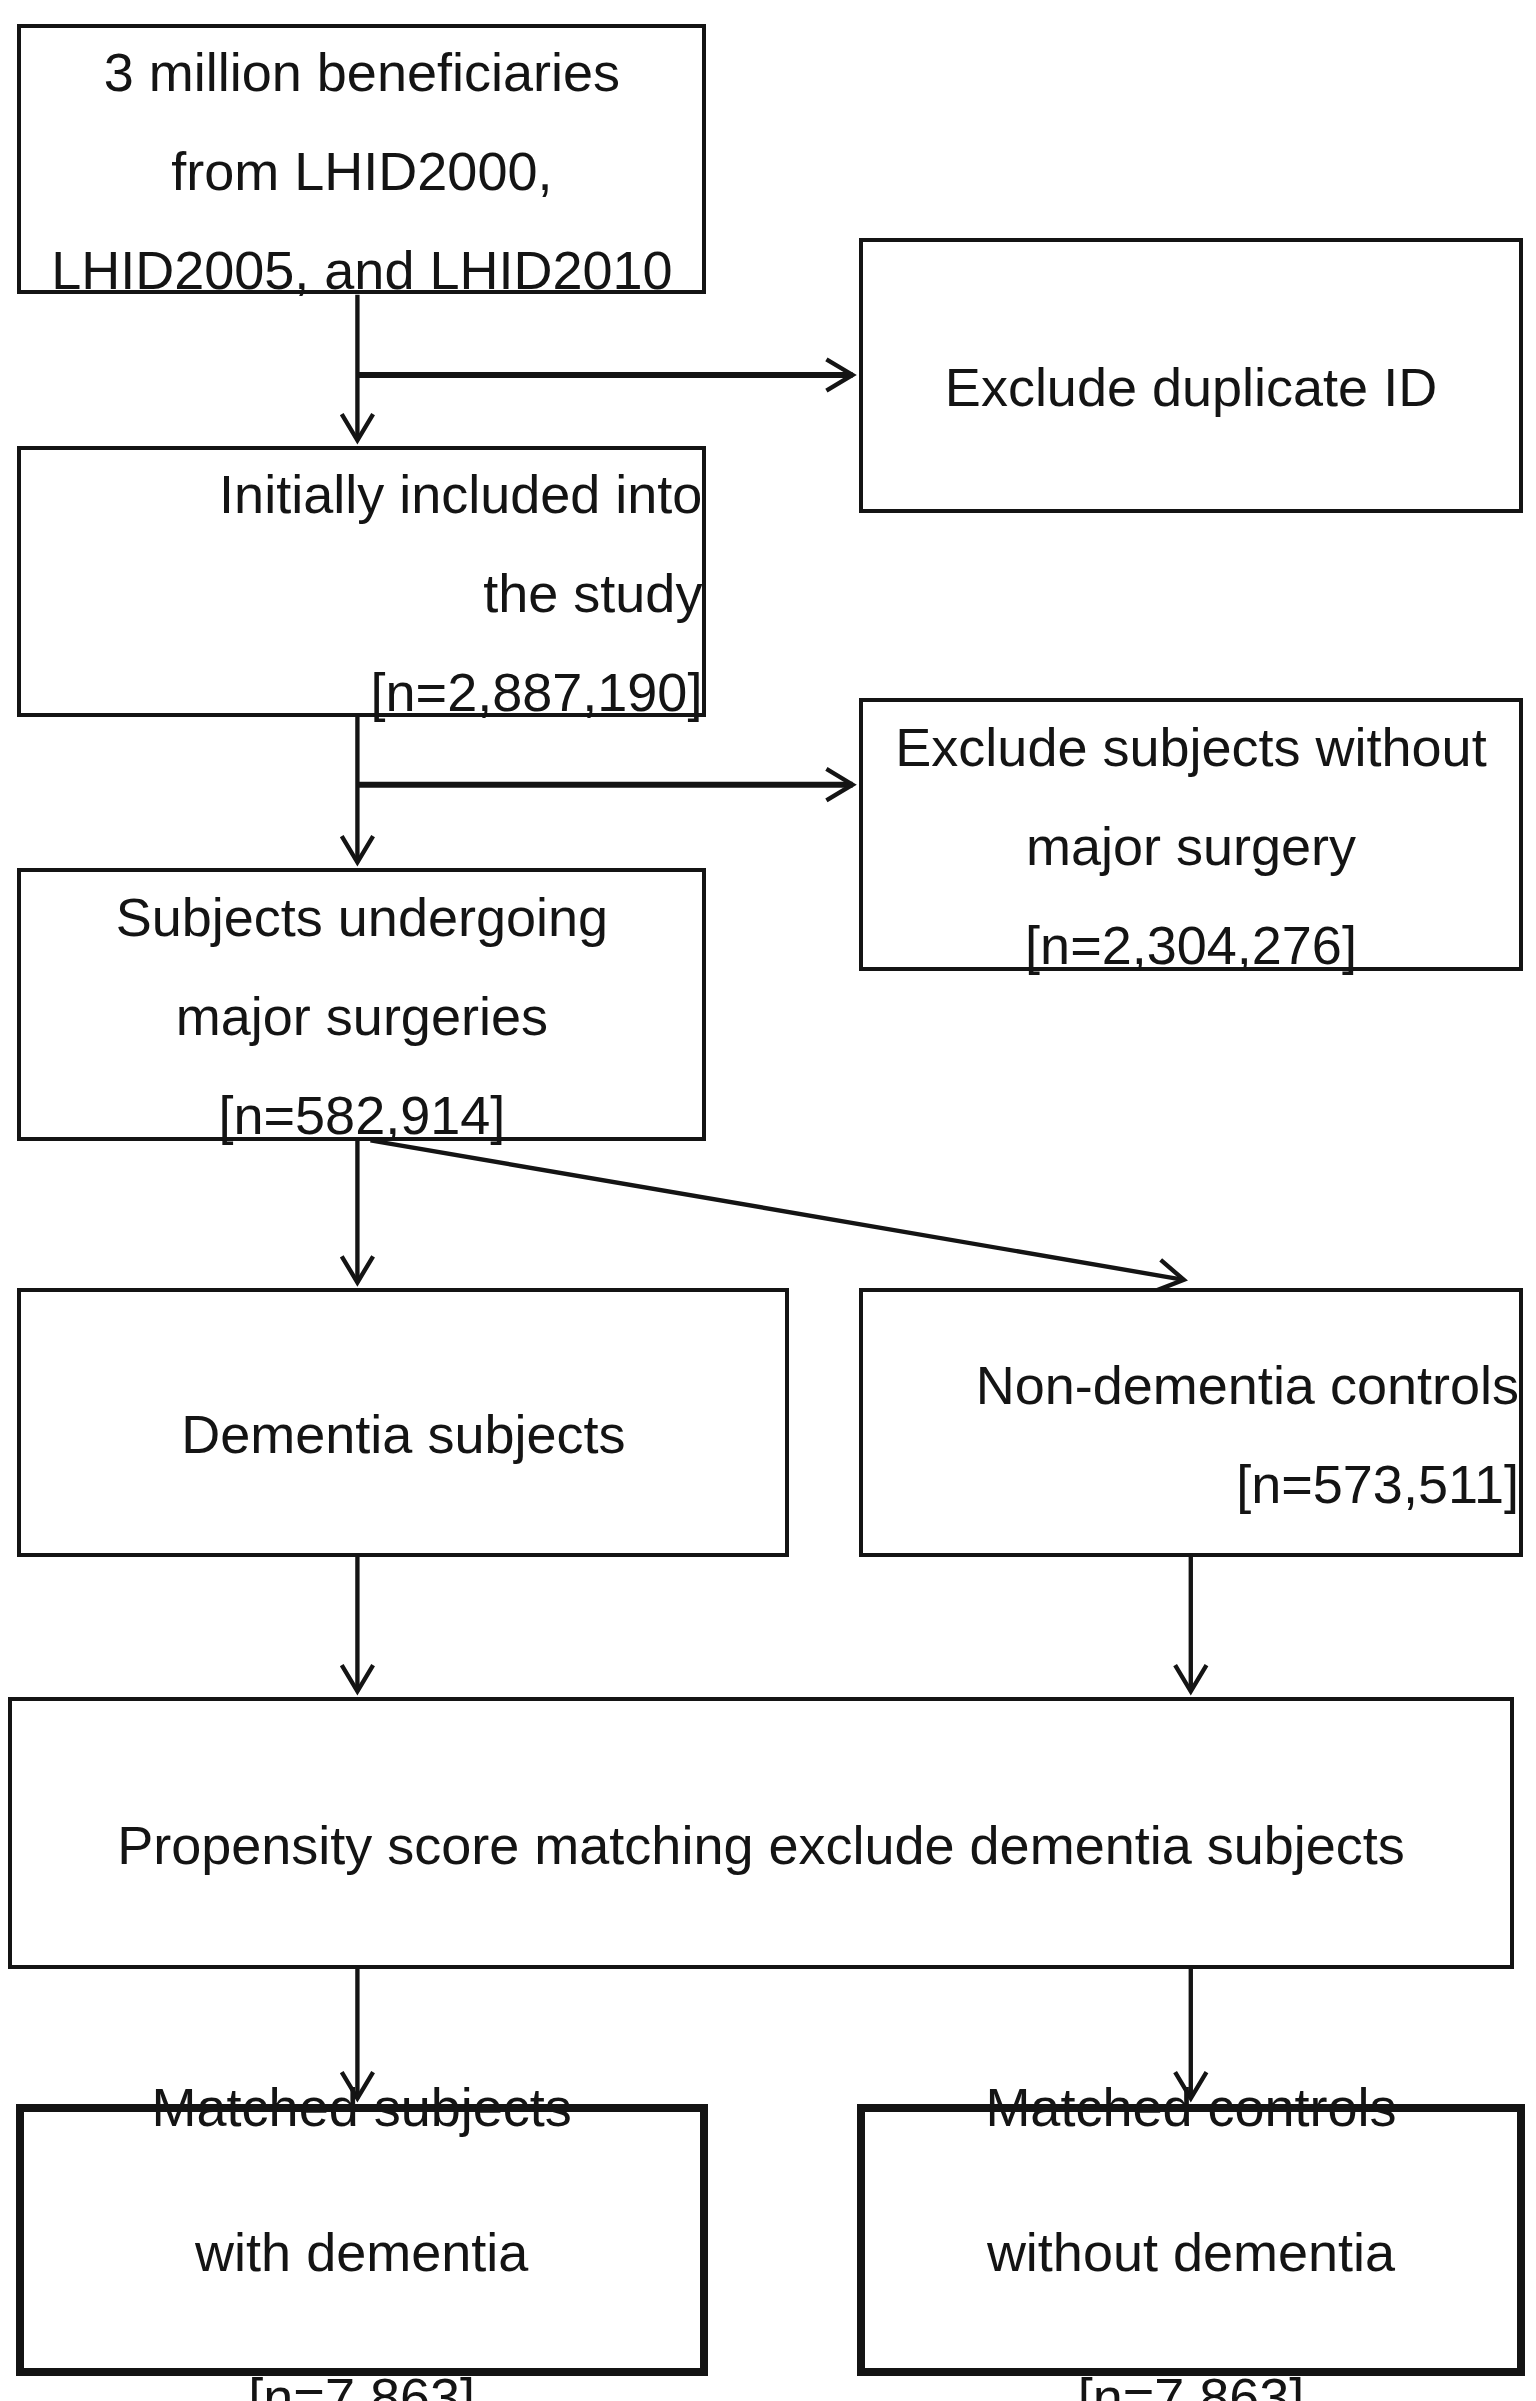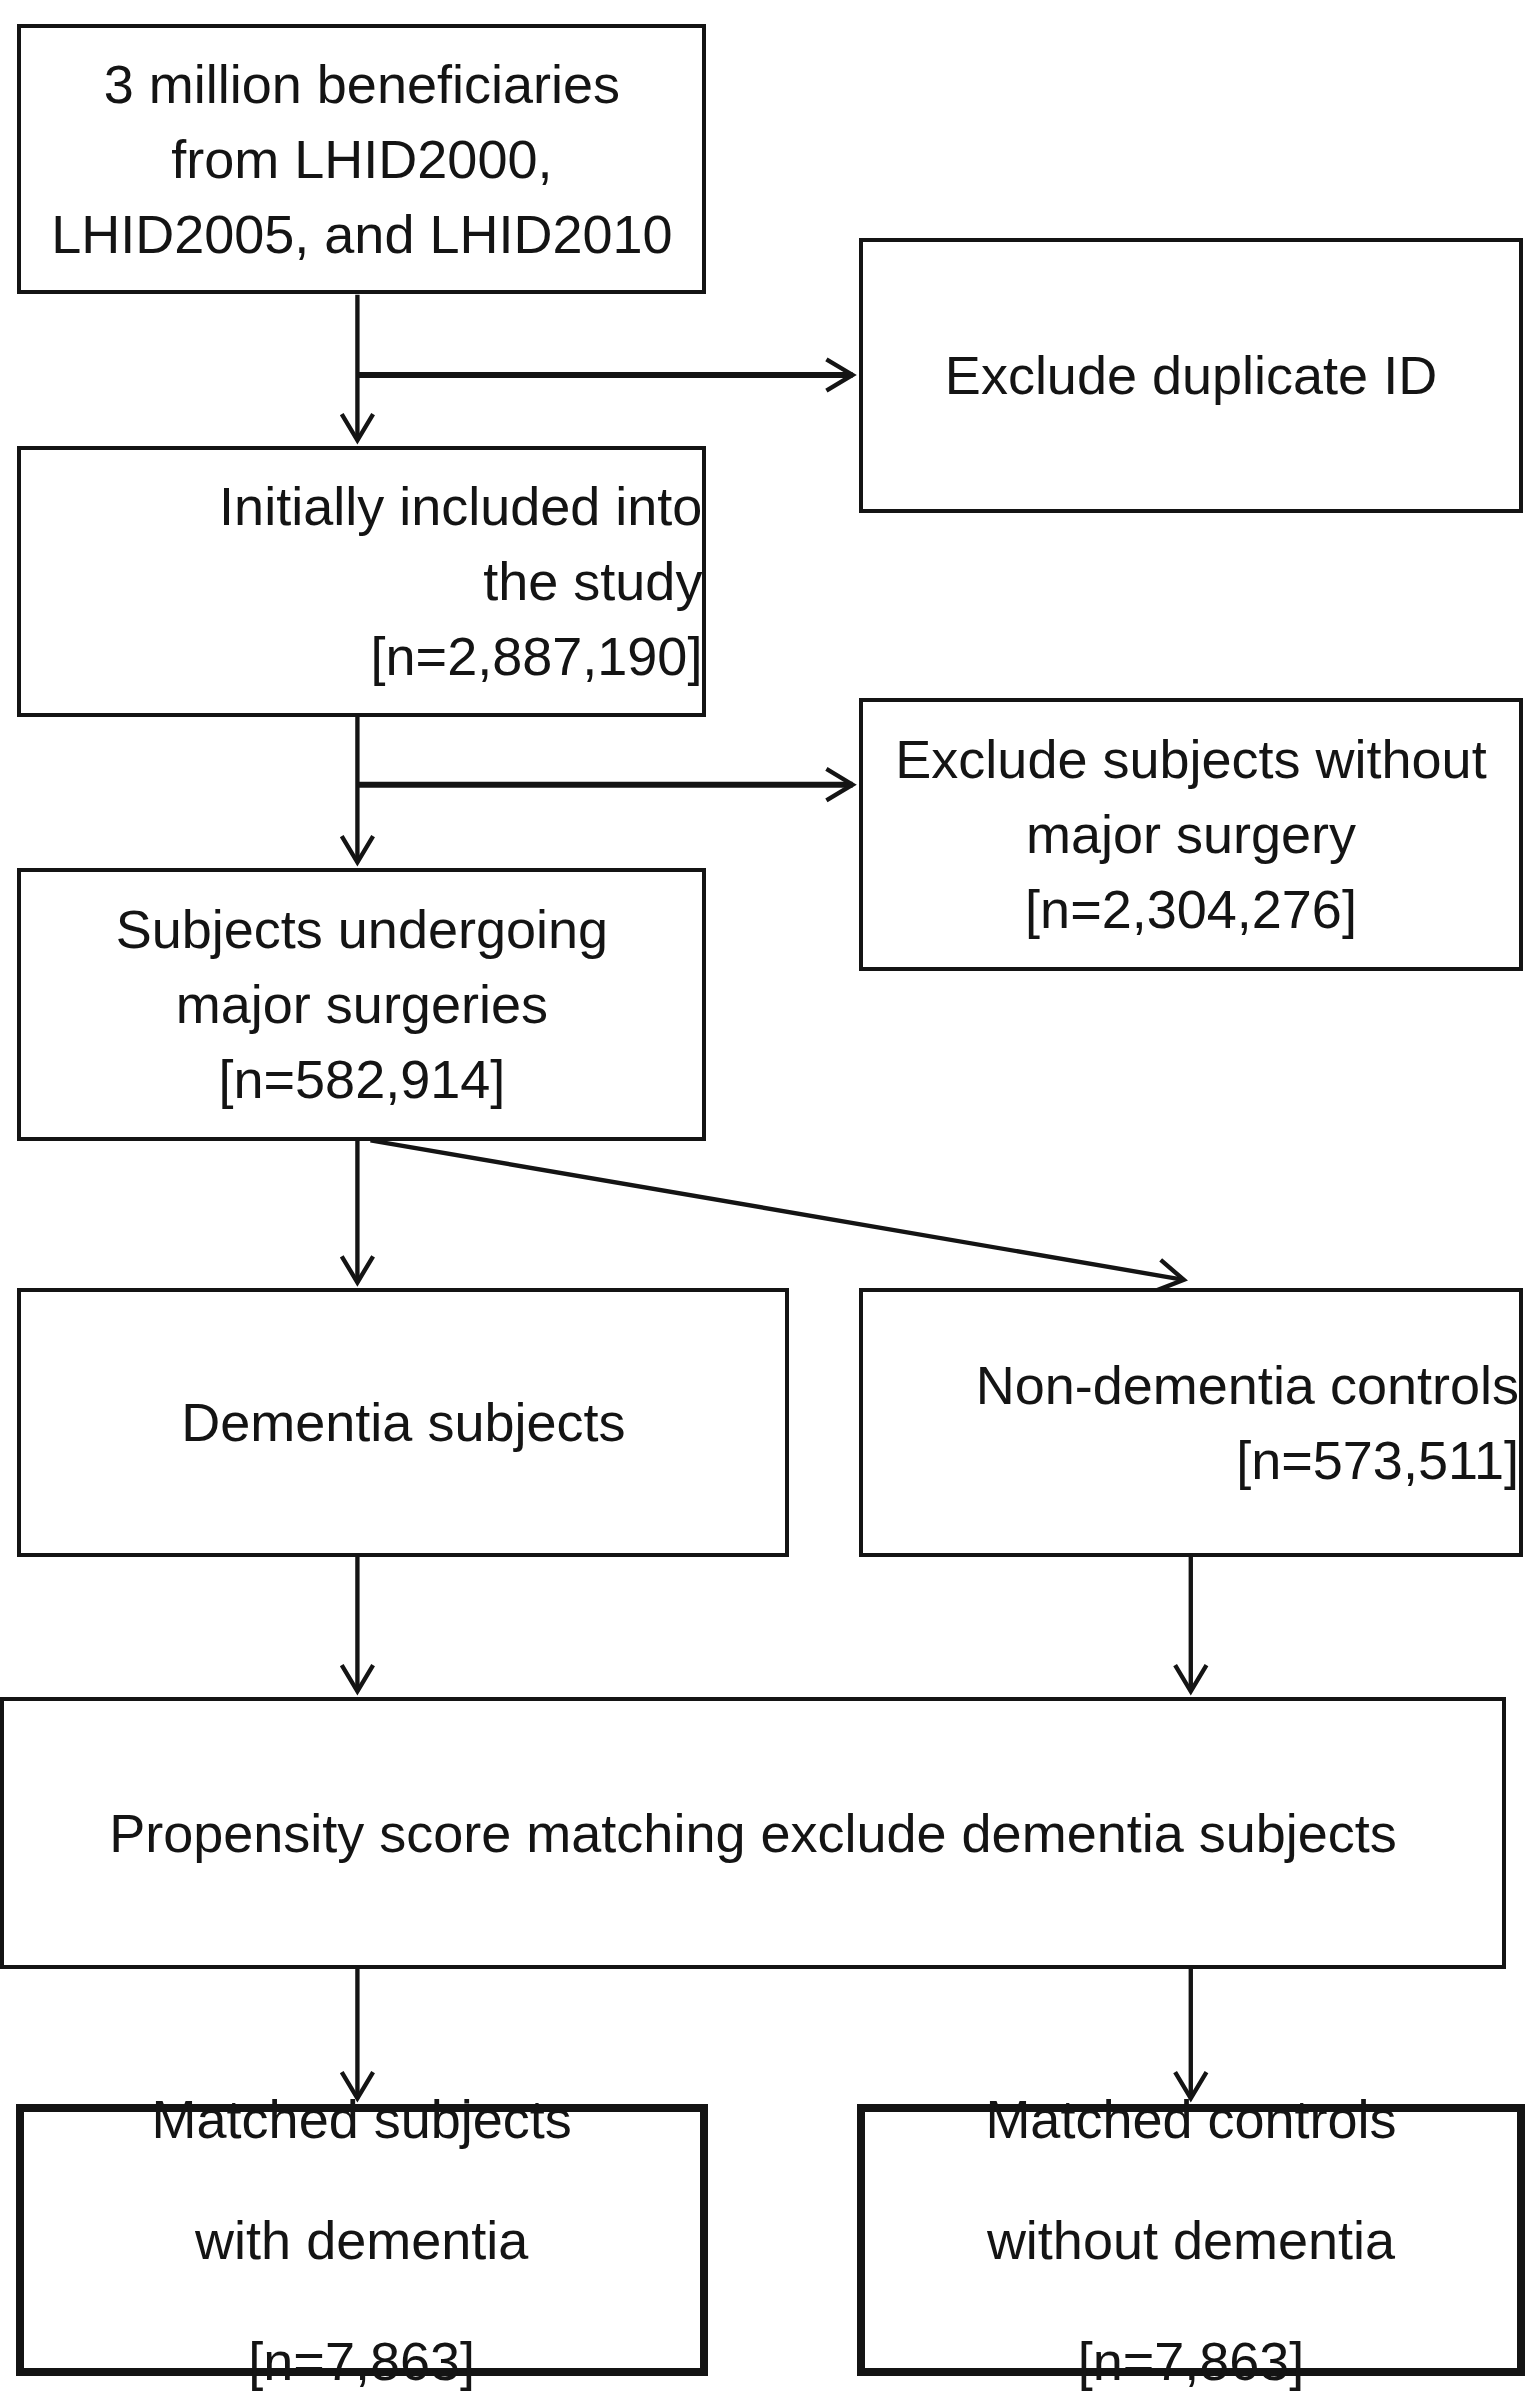--- a/index.html
+++ b/index.html
@@ -42,20 +42,21 @@
     font-size: 54px;
     line-height: 75px;
     letter-spacing: 0px;
   }
   .box.thick {
     border-width: 8.7px;
     gap: 46px;
   }
   .ln {
     white-space: nowrap;
+    margin-top: 24px;
   }
 </style>
 </head>
 <body>
 
 <div class="stage">
 
   <svg class="wires" width="1536" height="2401" viewBox="0 0 1762 2754" xmlns="http://www.w3.org/2000/svg">
     <defs>
       <marker id="ah" markerUnits="userSpaceOnUse" markerWidth="44" markerHeight="44" refX="36" refY="22" orient="auto">
@@ -105,21 +106,21 @@
 
   <div class="box" style="left:17.4px; top:1288px; width:772px; height:269px;">
     <div class="ln">Dementia subjects</div>
   </div>
 
   <div class="box" style="left:859px; top:1288px; width:664px; height:269px;align-items:flex-end;">
     <div class="ln">Non-dementia controls</div>
     <div class="ln">[n=573,511]</div>
   </div>
 
-  <div class="box" style="left:0; top:1697px; width:1506px; height:272px;">
+  <div class="box" style="left:8px; top:1697px; width:1506px; height:272px;">
     <div class="ln">Propensity score matching exclude dementia subjects</div>
   </div>
 
   <div class="box thick" style="left:15.7px; top:2104px; width:692px; height:272px;">
     <div class="ln">Matched subjects</div>
     <div class="ln">with dementia</div>
     <div class="ln">[n=7,863]</div>
   </div>
 
   <div class="box thick" style="left:857px; top:2104px; width:668px; height:272px;">

